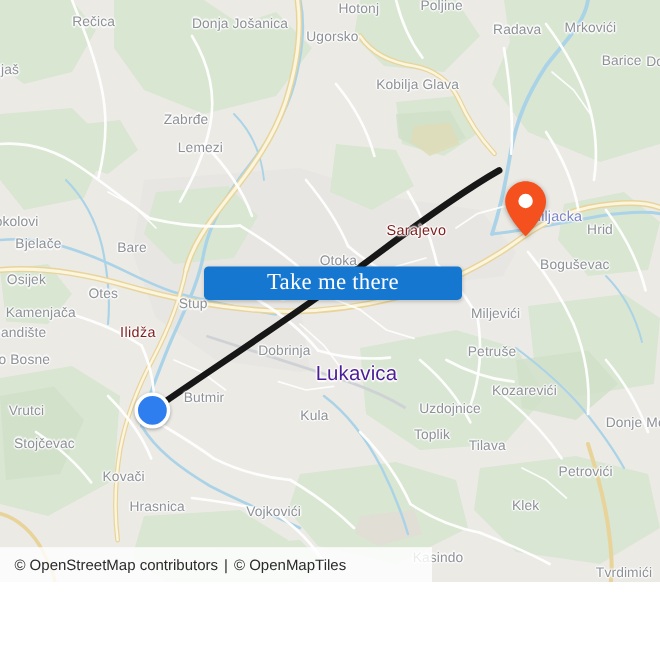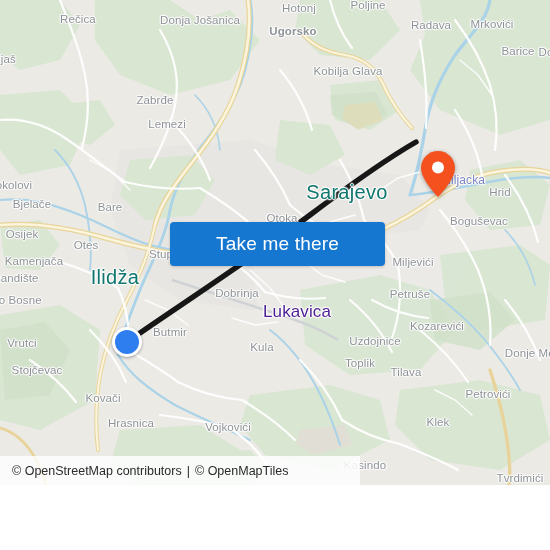--- a/index.html
+++ b/index.html
@@ -19,38 +19,38 @@
     position:absolute;
     color:#8e9296;
     font-size:11.5px;
     white-space:nowrap;
     letter-spacing:.1px;
     transform:translate(-50%,-50%);
     text-shadow:
       0 0 2px #fff, 0 0 2px #fff, 0 0 3px #fff,
       1px 0 1px #fff, -1px 0 1px #fff, 0 1px 1px #fff, 0 -1px 1px #fff;
   }
-  .maplabel.big{font-size:20px;color:#0f766e;letter-spacing:.3px;}
+  .maplabel.big{font-size:12px;color:#7f1d1d;letter-spacing:.3px;}
   .maplabel.mid{font-size:17px;color:#4c1d95;}
   .maplabel.water{color:#7b86c4;font-size:12px;font-style:normal;}
 
   
   .origin-dot{
     position:absolute;width:24px;height:24px;border-radius:50%;
     background:#2f7ef0;border:3px solid #ffffff;
     box-shadow:0 1px 3px rgba(0,0,0,.35);
     transform:translate(-50%,-50%);
   }
   .dest-pin{position:absolute;transform:translate(-50%,-100%);filter:drop-shadow(0 1px 2px rgba(0,0,0,.35));}
 
   
   .cta{
-    position:absolute;left:170px;top:222px;width:215px;height:44px;
+    position:absolute;left:170px;top:222px;width:215px;height:28px;
     background:#1577d0;border:none;border-radius:4px;
-    color:#ffffff;font-size:19px;font-family:Liberation Sans, sans-serif;
+    color:#ffffff;font-size:19px;font-family:Liberation Serif, serif;
     letter-spacing:.2px;cursor:pointer;
     display:flex;align-items:center;justify-content:center;
     box-shadow:0 1px 3px rgba(0,0,0,.18);
     padding:0;
   }
 
   
   .attrib{
     position:absolute;left:0;top:456px;height:29px;width:360px;
     display:flex;align-items:center;
@@ -204,21 +204,21 @@
           <path d="M172,280 C210,292 250,305 290,318 C310,325 325,332 338,340"></path>
         </g>
 
         <path d="M127,342 C180,305 250,260 310,215 C350,185 388,158 416,142" fill="none" stroke="#171717" stroke-width="5.4" stroke-linecap="round" stroke-linejoin="round"></path>
       </g>
     </svg>
 
     <div id="label-layer">
         <div class="maplabel" style="left: 78px; top: 19px;">Rečica</div>
         <div class="maplabel" style="left: 200px; top: 20px;">Donja Jošanica</div>
-        <div class="maplabel" style="left: 293px; top: 31px; font-weight: bold;">Ugorsko</div>
+        <div class="maplabel" style="left: 277px; top: 31px;">Ugorsko</div>
         <div class="maplabel" style="left: 299px; top: 8px;">Hotonj</div>
         <div class="maplabel" style="left: 368px; top: 5px;">Poljine</div>
         <div class="maplabel" style="left: 431px; top: 25px;">Radava</div>
         <div class="maplabel" style="left: 492px; top: 24px;">Mrkovići</div>
         <div class="maplabel" style="left: 518px; top: 51px;">Barice</div>
         <div class="maplabel" style="left: 546px; top: 52px;">Do</div>
         <div class="maplabel" style="left: 4px; top: 59px;">Ilijaš</div>
         <div class="maplabel" style="left: 155px; top: 100px; text-align: right;">Zabrđe</div>
         <div class="maplabel" style="left: 348px; top: 71px;">Kobilja Glava</div>
         <div class="maplabel" style="left: 143px; top: 124px; padding-left: 48px;">Lemezi</div>

